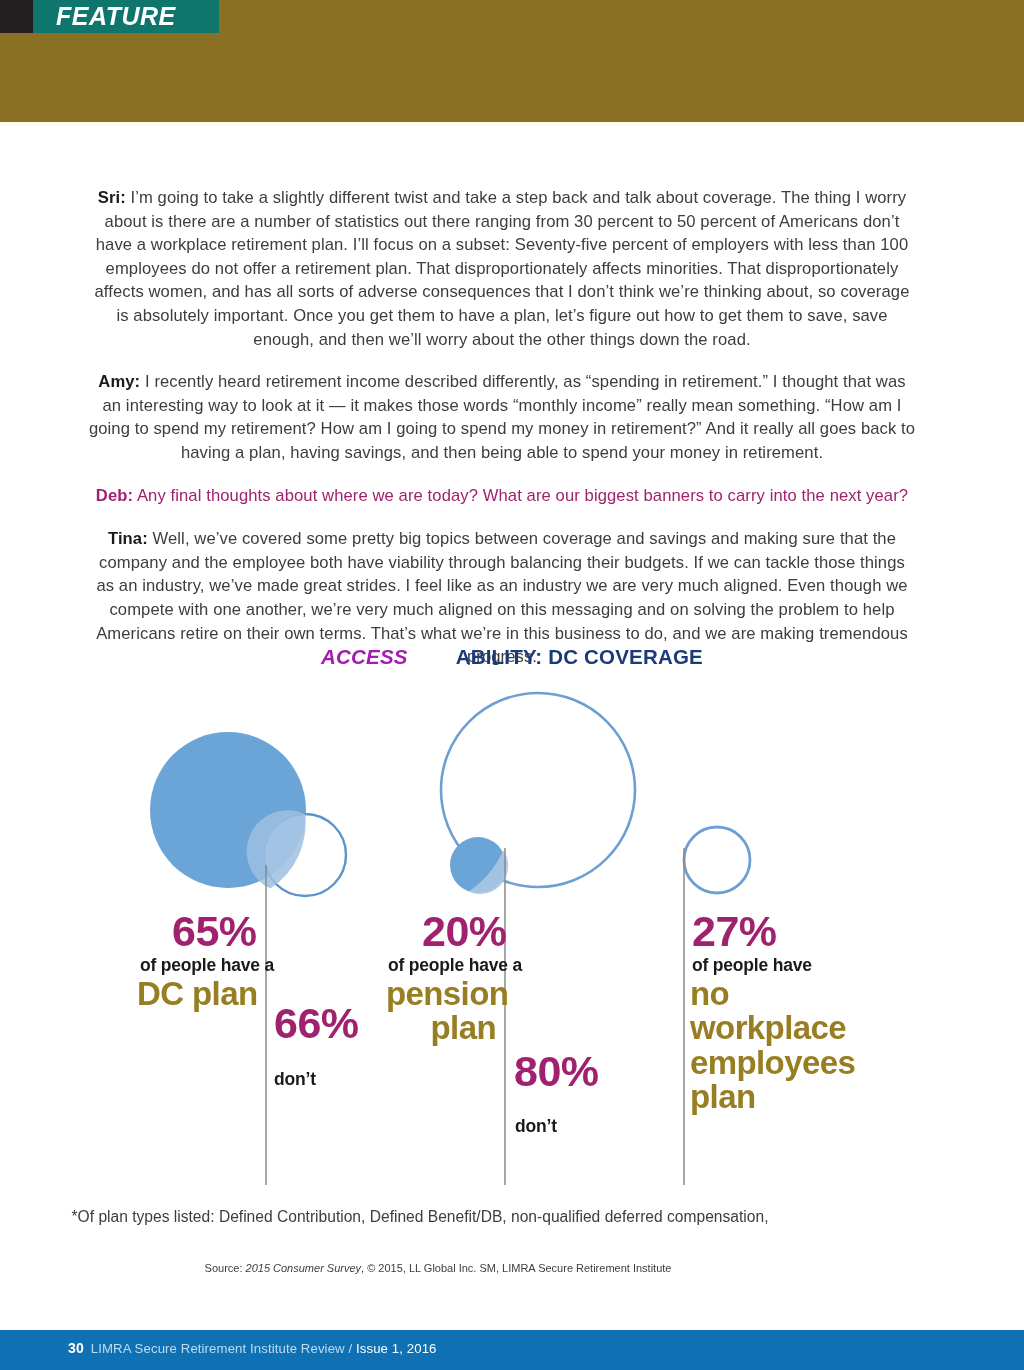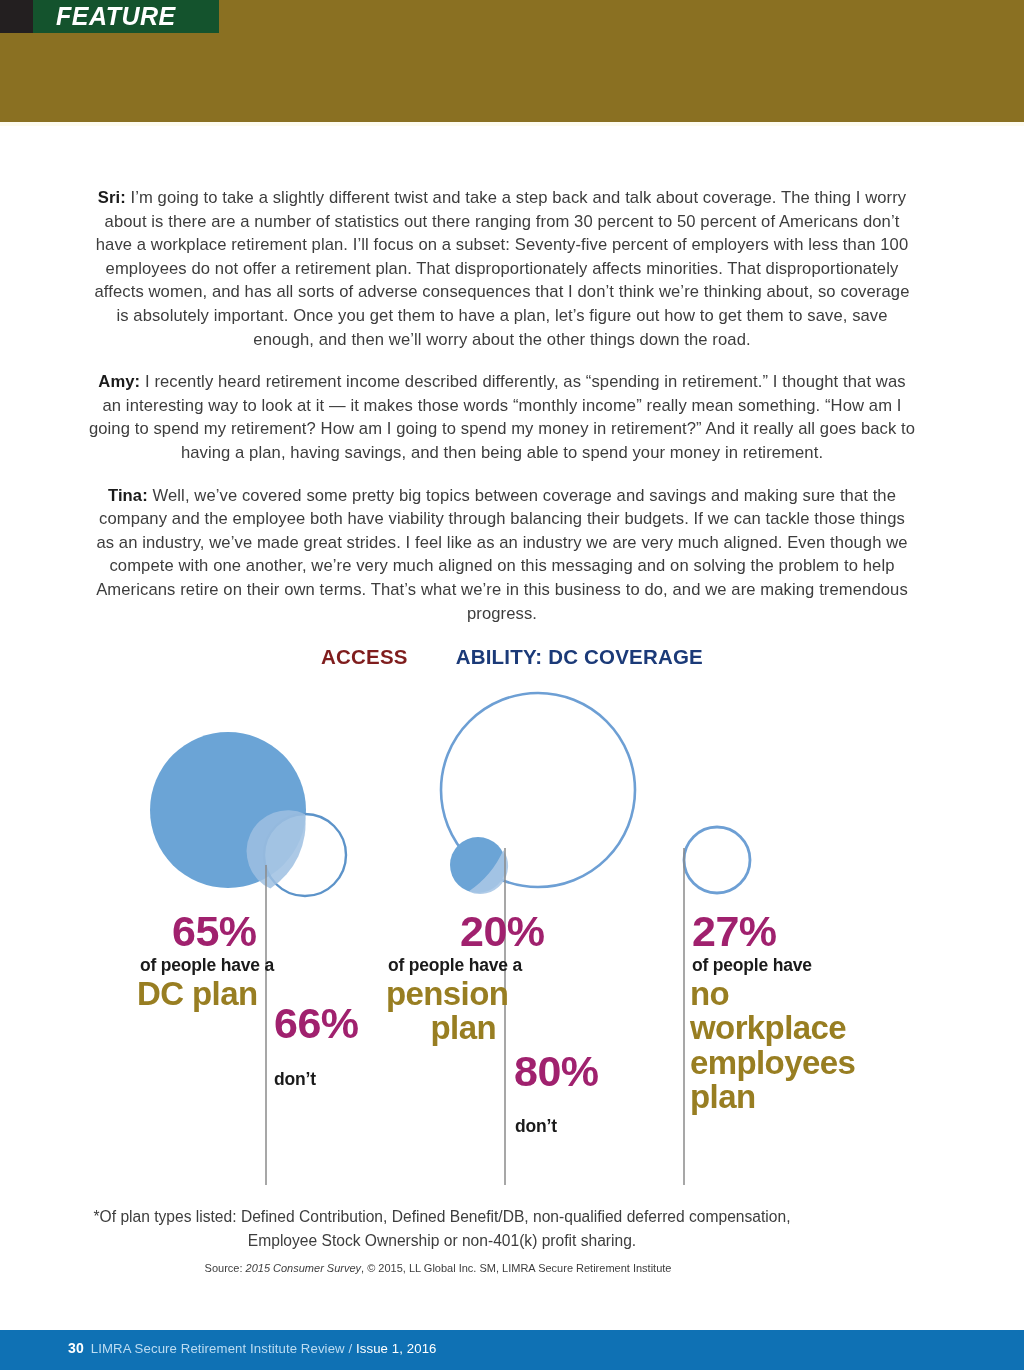--- a/index.html
+++ b/index.html
@@ -31,21 +31,21 @@
   .feature-dark {
     position: absolute;
     left: 0; top: 0;
     width: 33px; height: 33px;
     background: #231f20;
   }
   .feature-tag {
     position: absolute;
     left: 33px; top: 0;
     width: 186px; height: 33px;
-    background: #14532d;
+    background: #0f766e;
   }
   .feature-label {
     position: absolute;
     left: 23px; top: 2px;
     font-size: 25px;
     font-weight: bold;
     font-style: italic;
     letter-spacing: 0.5px;
     color: #ffffff;
     font-family: "Liberation Sans", sans-serif;
@@ -84,21 +84,22 @@
   .chart-title {
     position: absolute;
     left: 0; top: 645px;
     width: 1024px;
     text-align: center;
     font-size: 20.5px;
     font-weight: bold;
     letter-spacing: 0.2px;
   }
   .chart-title .access {
-    color: #7f1d1d;
+    color: #a21caf;
+    font-style: italic;
   }
   .chart-title .rest {
     color: #1b3a78;
     margin-left: 48px;
   }
 
   .graphic {
     position: absolute;
     left: 0; top: 680px;
     width: 1024px;
@@ -141,21 +142,20 @@
 
   
   .footnote {
     position: absolute;
     left: 0; top: 1205px;
     width: 840px;
     text-align: center;
     font-size: 15.6px;
     line-height: 24px;
     color: #3d3d3d;
-    padding-left: 22px;
   }
   .source {
     position: absolute;
     left: 0; top: 1262px;
     width: 876px;
     text-align: center;
     font-size: 11px;
     color: #3d3d3d;
   }
   .source .ital { font-style: italic; }
@@ -192,20 +192,21 @@
 <div class="top-band"></div>
 <div class="top-band-underline"></div>
 <div class="feature-dark"></div>
 <div class="feature-tag">
   <span class="feature-label">FEATURE</span>
 </div>
 
 <div class="article">
   <p class="para"><span class="spk">Sri:</span><span> I’m going to take a slightly different twist and take a step back and talk about coverage. The thing I worry about is there are a number of statistics out there ranging from 30 percent to 50 percent of Americans don’t have a workplace retirement plan. I’ll focus on a subset: Seventy-five percent of employers with less than 100 employees do not offer a retirement plan. That disproportionately affects minorities. That disproportionately affects women, and has all sorts of adverse consequences that I don’t think we’re thinking about, so coverage is absolutely important. Once you get them to have a plan, let’s figure out how to get them to save, save enough, and then we’ll worry about the other things down the road.</span></p>
   <p class="para"><span class="spk">Amy:</span><span> I recently heard retirement income described differently, as “spending in retirement.” I thought that was an interesting way to look at it — it makes those words “monthly income” really mean something. “How am I going to spend my retirement? How am I going to spend my money in retirement?” And it really all goes back to having a plan, having savings, and then being able to spend your money in retirement.</span></p>
+  <p class="para deb"><span class="spk">Deb:</span><span> Any final thoughts about where we are today? What are our biggest banners to carry into the next year?</span></p>
   <p class="para"><span class="spk">Tina:</span><span> Well, we’ve covered some pretty big topics between coverage and savings and making sure that the company and the employee both have viability through balancing their budgets. If we can tackle those things as an industry, we’ve made great strides. I feel like as an industry we are very much aligned. Even though we compete with one another, we’re very much aligned on this messaging and on solving the problem to help Americans retire on their own terms. That’s what we’re in this business to do, and we are making tremendous progress.</span></p>
 </div>
 
 <div class="chart-title"><span class="access">ACCESS</span><span class="rest">ABILITY: DC COVERAGE</span></div>
 
 <div class="graphic">
   <svg width="1024" height="520" viewBox="0 0 1024 520" xmlns="http://www.w3.org/2000/svg">
 
     <circle cx="228" cy="130" r="78" fill="#6ba4d6"></circle>
     <circle cx="305" cy="175" r="41" fill="#ffffff" fill-opacity="0.55" stroke="#5c93c9" stroke-width="2.4"></circle>
@@ -223,37 +224,36 @@
     <line x1="684" y1="168" x2="684" y2="505" stroke="#8a8a8a" stroke-width="1.5"></line>
   </svg>
 
   <div class="ghost-label pct" style="left:172px; top:230px;">65%</div>
   <div class="ghost-label sub" style="left:140px; top:277px;">of people have a</div>
   <div class="ghost-label plan" style="left: 137px; top: 297px; white-space: pre;">DC plan</div>
 
   <div class="ghost-label pct" style="left:274px; top:322px;">66%</div>
   <div class="ghost-label dont" style="left:274px; top:368px;">don’t</div>
 
-  <div class="ghost-label pct" style="left:422px; top:230px;margin-left:38px;">20%</div>
+  <div class="ghost-label pct" style="left:422px; top:230px;">20%</div>
   <div class="ghost-label sub" style="left:388px; top:277px;">of people have a</div>
   <div class="ghost-label plan" style="left: 386px; top: 297px; width: 110px; text-align: right; white-space: pre;">pension
 plan</div>
 
   <div class="ghost-label pct" style="left:514px; top:370px;">80%</div>
   <div class="ghost-label dont" style="left:515px; top:415px;">don’t</div>
 
   <div class="ghost-label pct" style="left:692px; top:230px;">27%</div>
   <div class="ghost-label sub" style="left:692px; top:277px;">of people have</div>
   <div class="ghost-label plan" style="left: 690px; top: 297px; white-space: pre;">no
 workplace
 employees
 plan</div>
 </div>
 
 <div class="footnote">
   <div>*Of plan types listed:  Defined Contribution, Defined Benefit/DB, non-qualified deferred compensation,</div>
-  <div>Employee Stock Ownership or non-401(k) profit sharing.</div>
 </div>
 
 <div class="source"><span>Source: </span><span class="ital">2015 Consumer Survey</span><span>, © 2015, LL Global Inc. SM, LIMRA Secure Retirement Institute</span></div>
 
 <div class="footer-band"></div>
 <div class="footer-text"><span class="pg">30</span><span>LIMRA Secure Retirement Institute Review /</span> <span class="iss">Issue 1, 2016</span></div>
 
 </body></html>

